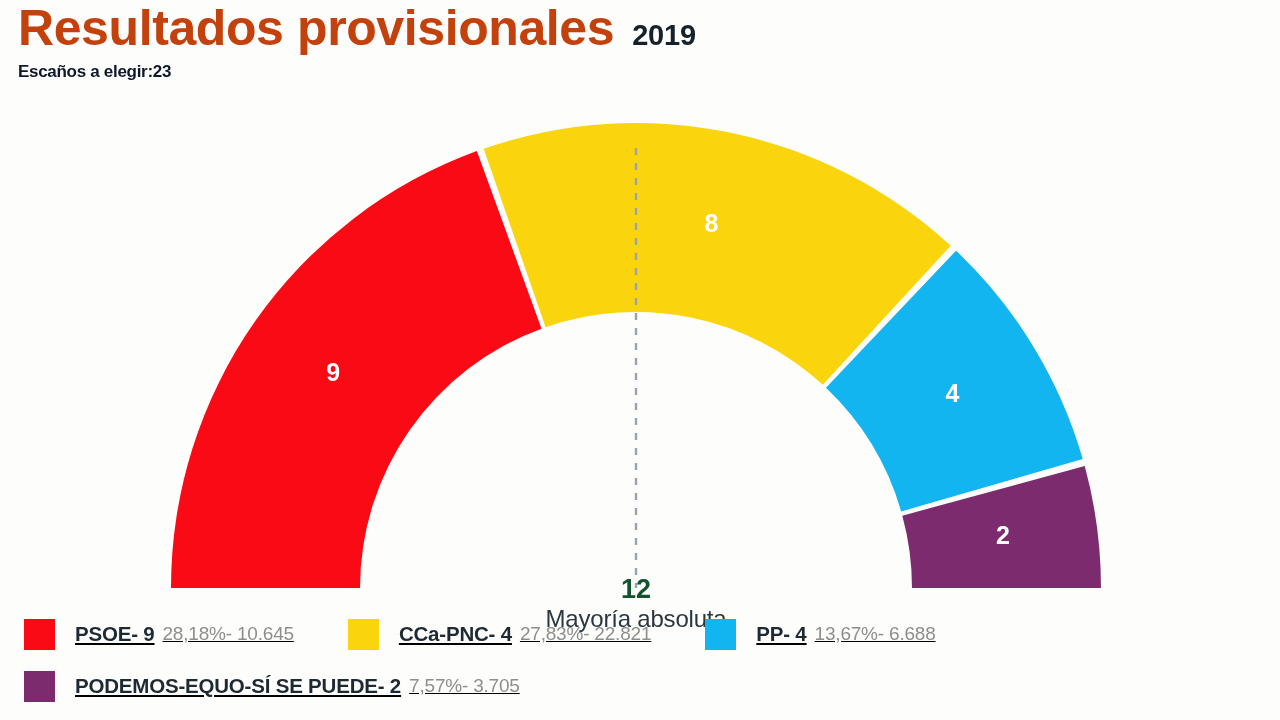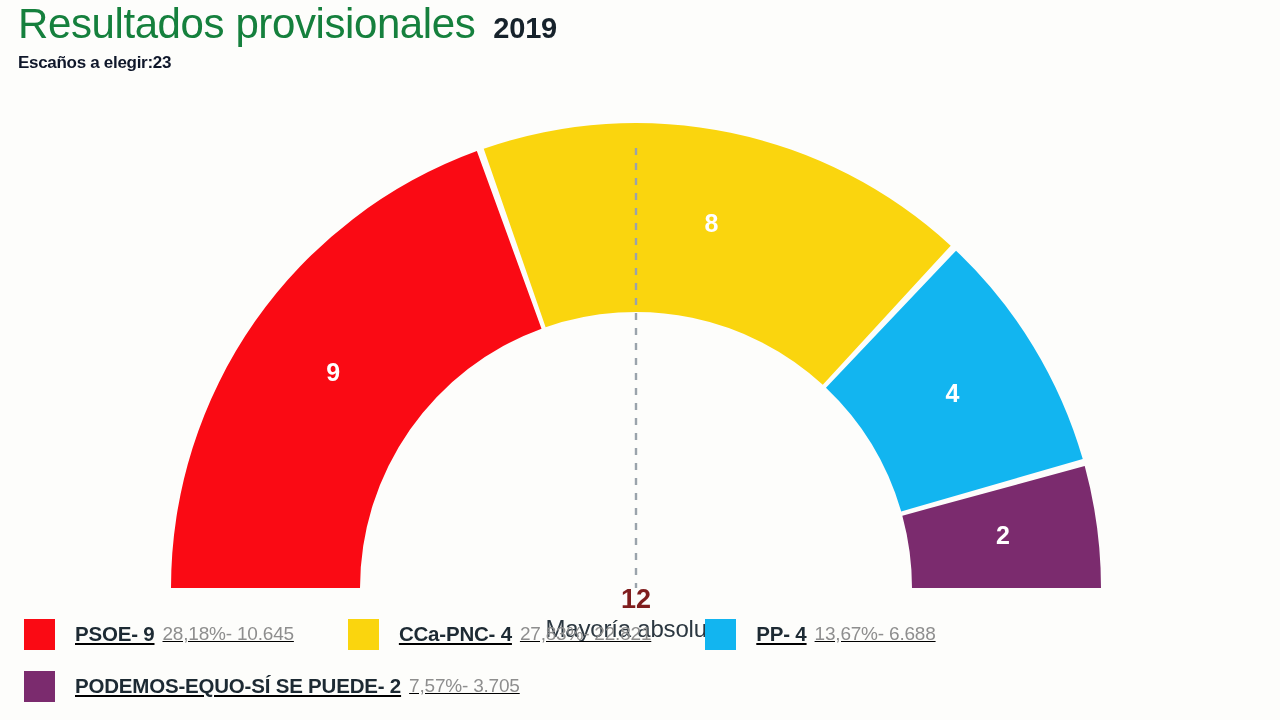--- a/index.html
+++ b/index.html
@@ -22,23 +22,23 @@
     top: 2px;
     width: 900px;
   }
   #title-row {
     display: flex;
     align-items: baseline;
     gap: 18px;
     white-space: nowrap;
   }
   #title-main {
-    font-size: 42px;
-    font-weight: 400;
-    color: #15803d;
+    font-size: 50px;
+    font-weight: 700;
+    color: #c2410c;
     letter-spacing: -0.4px;
     line-height: 1.05;
   }
   #title-year {
     font-size: 29px;
     font-weight: bold;
     color: #16222b;
     letter-spacing: -0.2px;
   }
   #subtitle {
@@ -75,23 +75,22 @@
   #majority {
     position: absolute;
     left: 436px;
     top: 515px;
     width: 400px;
     text-align: center;
   }
   #majority-number {
     font-size: 27px;
     font-weight: bold;
-    color: #7f1d1d;
+    color: #14532d;
     line-height: 1.05;
-    margin-top: 10px;
   }
   #majority-text {
     font-size: 24px;
     font-weight: 400;
     color: #2b3740;
     letter-spacing: -0.2px;
     margin-top: 2px;
   }
 
   

